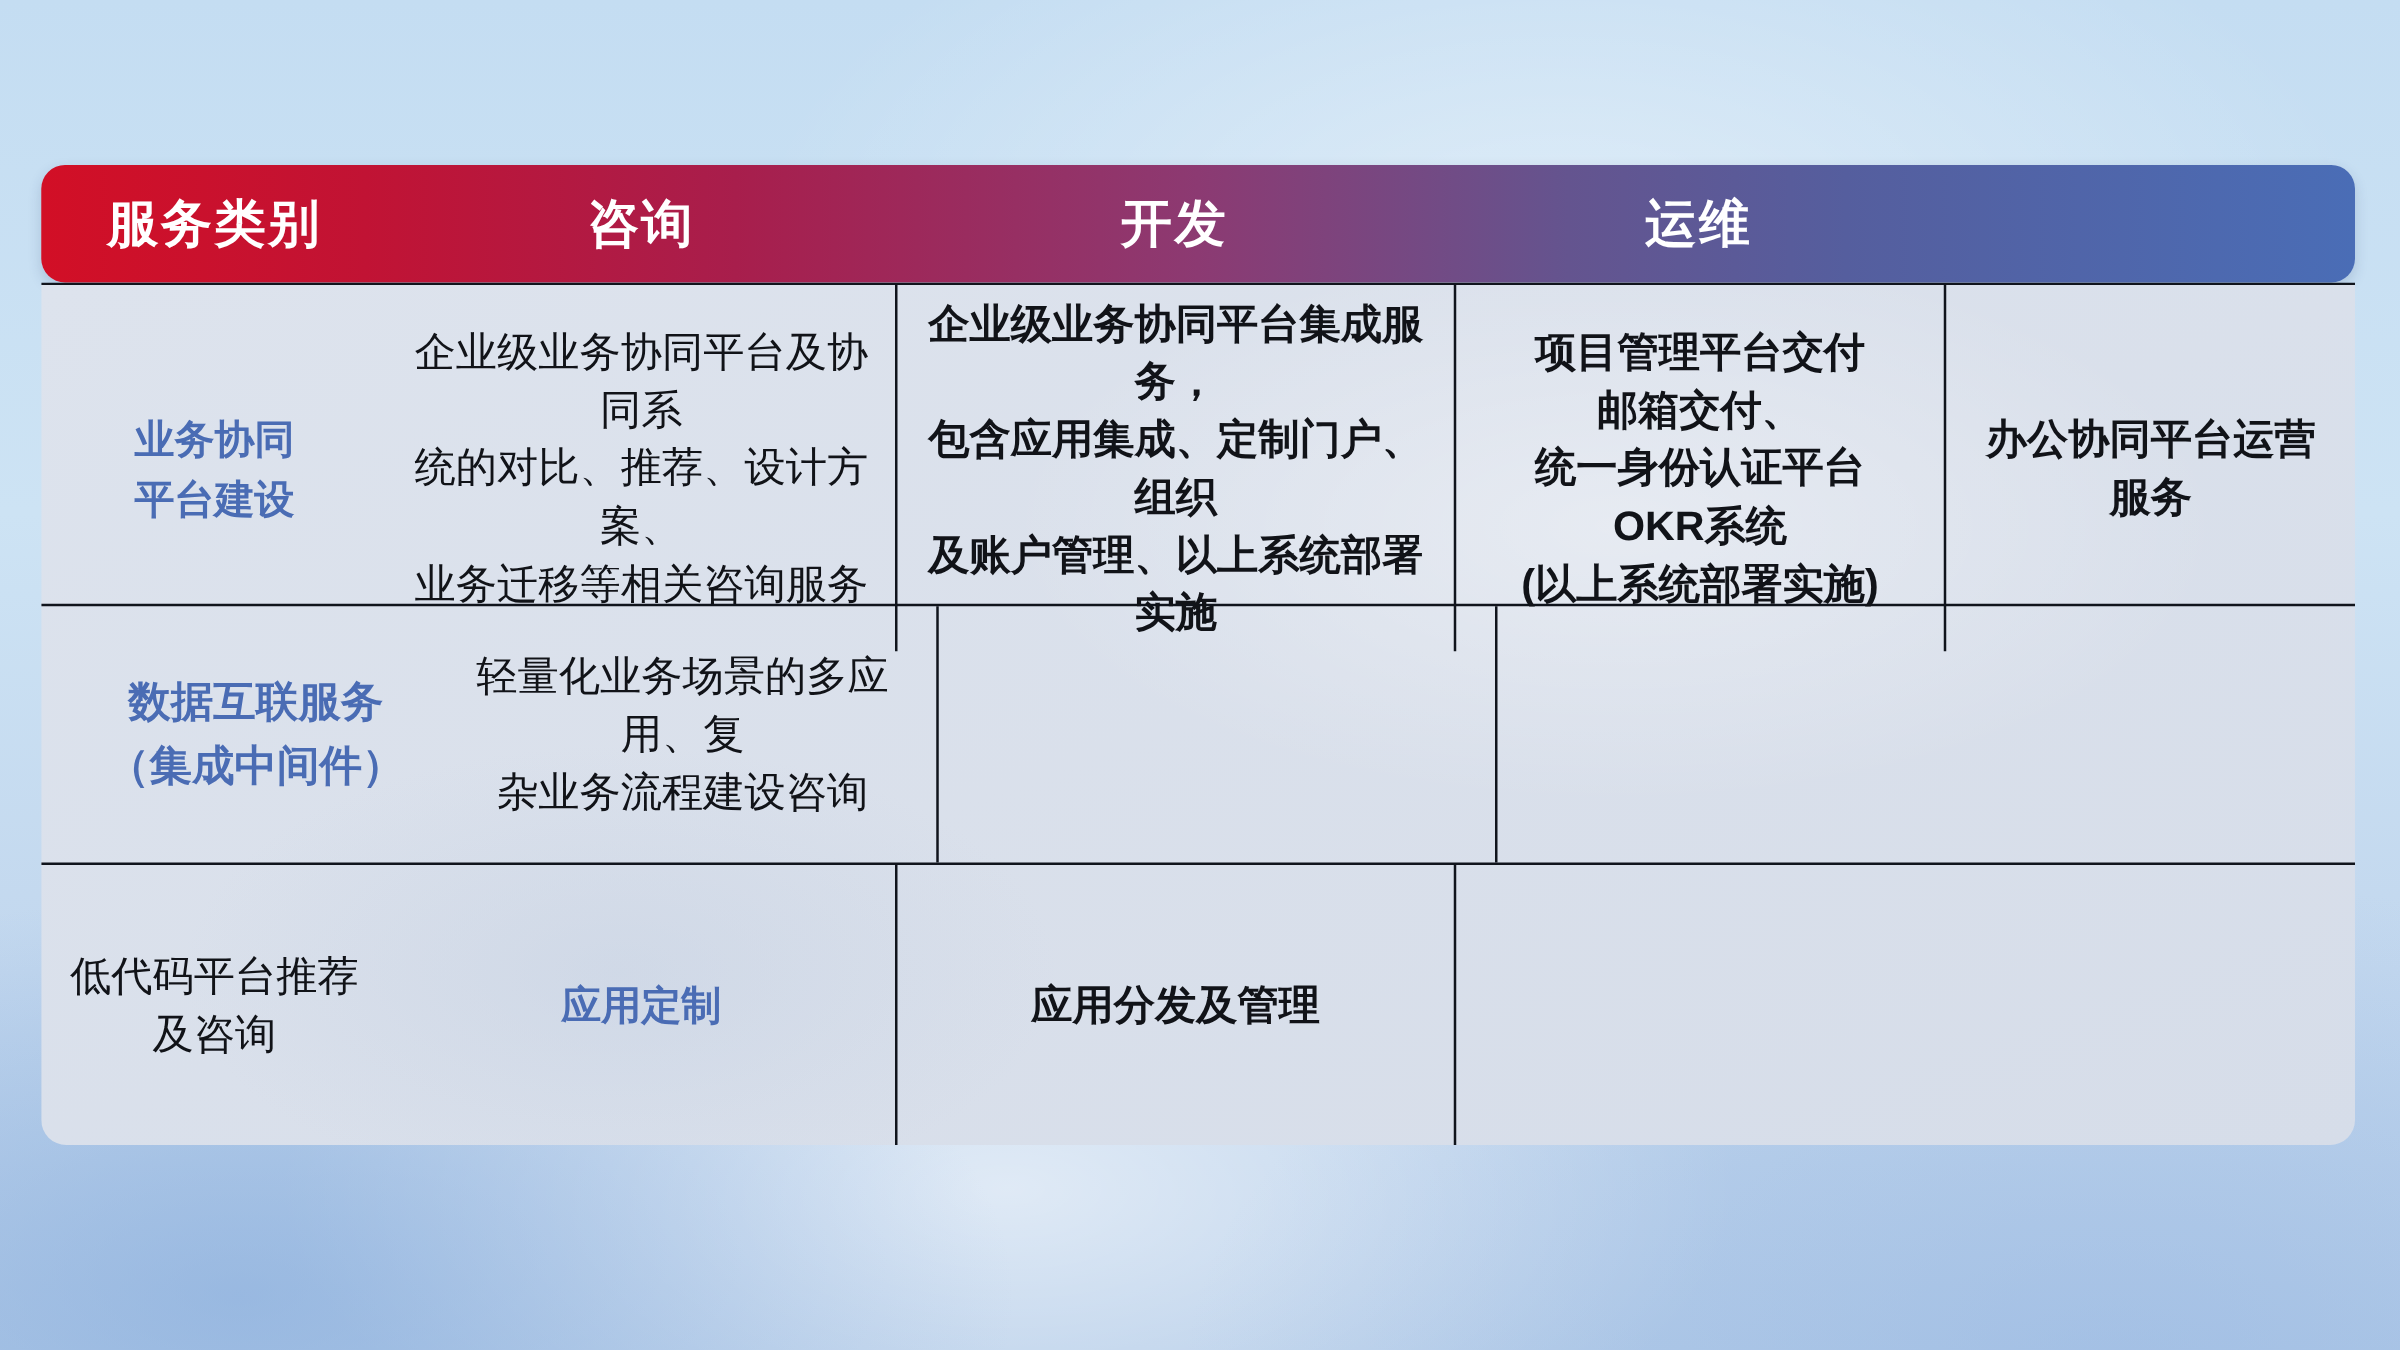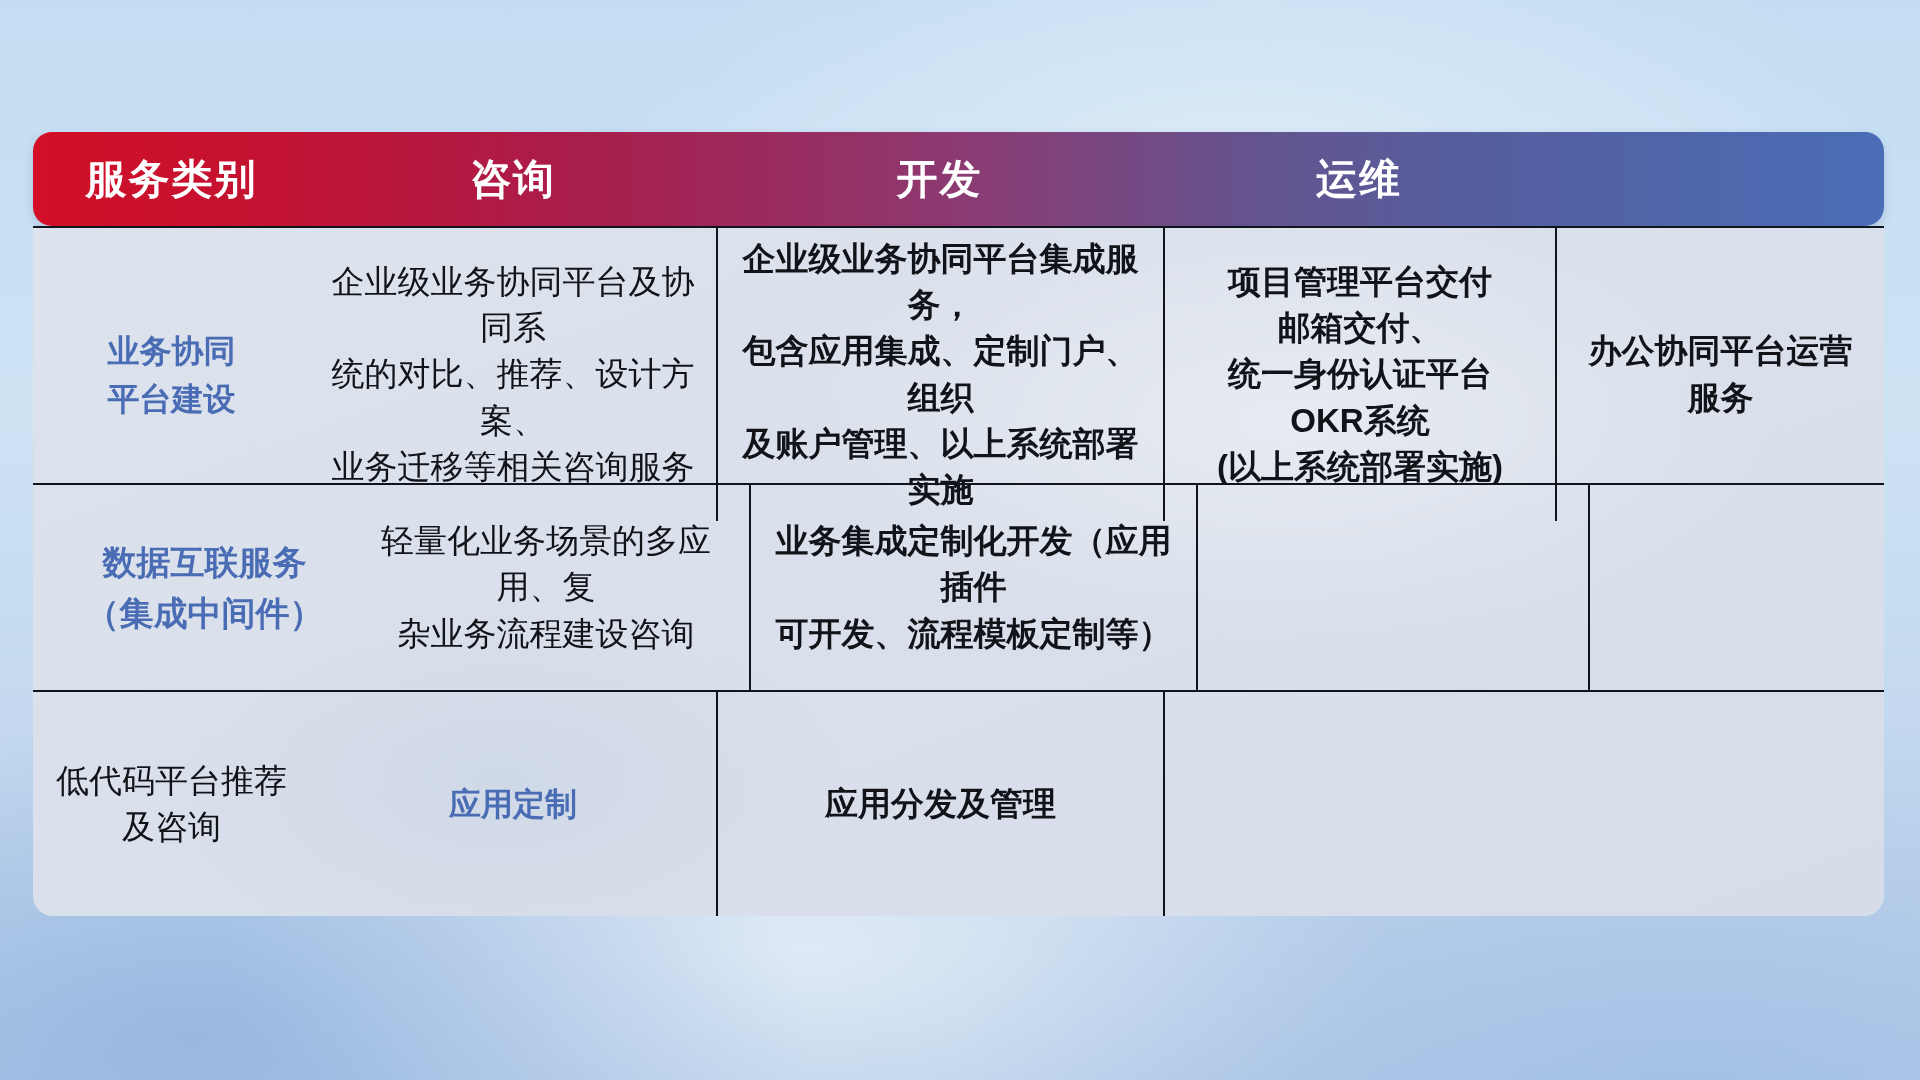--- a/index.html
+++ b/index.html
@@ -83,22 +83,20 @@
       <div class="cell vline">办公协同平台运营服务</div>
     </div>
 
     <div class="row r2">
       <div class="cell cat">
         <span class="cat-line">数据互联服务</span>
         <span class="cat-line">（集成中间件）</span>
       </div>
       <div class="cell">轻量化业务场景的多应用、复
 杂业务流程建设咨询</div>
-      <div class="cell vline">业务集成定制化开发（应用插件
-可开发、流程模板定制等）</div>
       <div class="cell vline"></div>
       <div class="cell vline"></div>
     </div>
 
     <div class="row r3">
       <div class="cell">低代码平台推荐及咨询</div>
       <div class="cell cat">
         <span class="cat-line">应用定制</span>
         <span class="cat-line"></span>
       </div>

